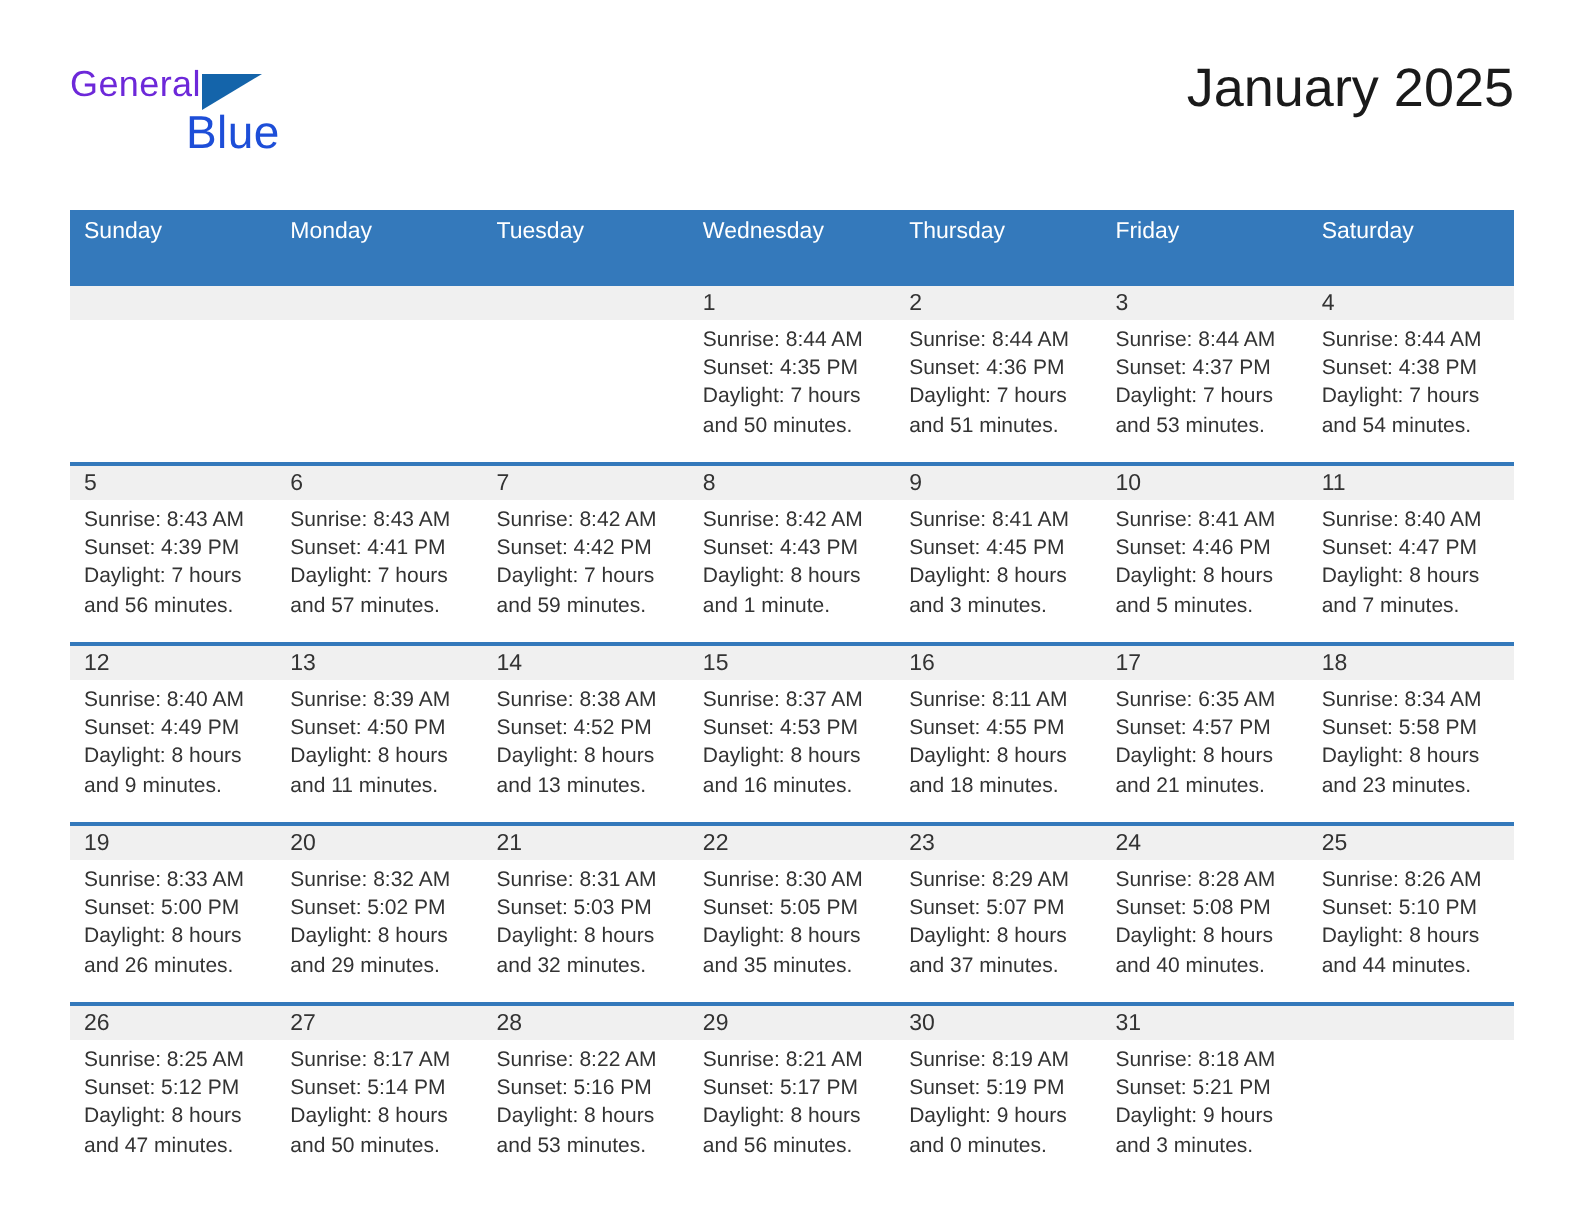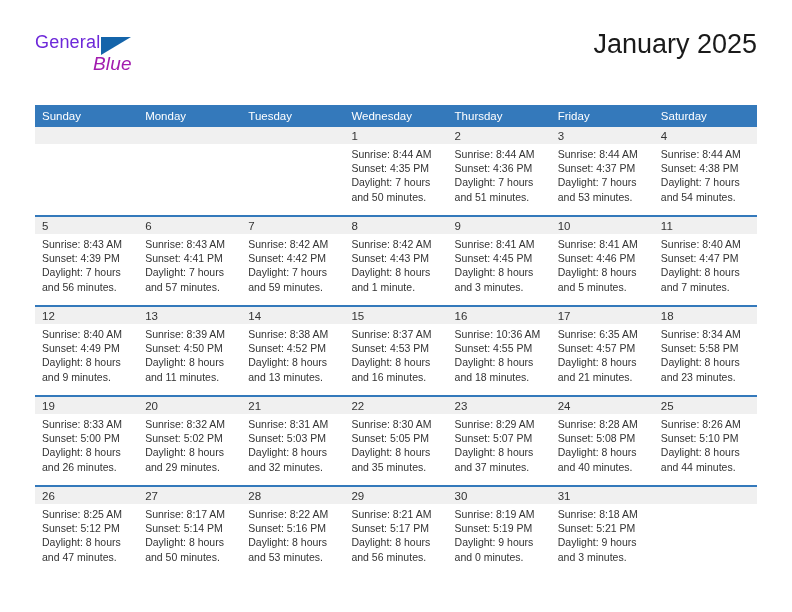--- a/index.html
+++ b/index.html
@@ -51,24 +51,23 @@
     top: 5px;
     width: 0;
     height: 0;
     border-left: 30px solid #1464aa;
     border-bottom: 18px solid transparent;
   }
   .brand-blue {
     position: absolute;
     left: 58px;
     top: 21px;
-    font-size: 19px;
-    color: #a21caf;
+    font-size: 23px;
+    color: #1d4ed8;
     letter-spacing: 0.2px;
-    font-style: italic;
   }
 
   .titles {
     position: absolute;
     right: 0;
     top: 1px;
     text-align: left;
   }
   .cal-title {
     font-size: 27px;
@@ -91,21 +90,21 @@
     width: 722px;
     border-collapse: collapse;
     table-layout: fixed;
   }
   .calendar th {
     background: #3479bb;
     color: #ffffff;
     font-size: 11.5px;
     font-weight: normal;
     text-align: left;
-    padding: 5px 0 5px 7px;
+    padding: 5px 0 21px 7px;
     height: 11px;
     border: none;
   }
   .calendar td {
     width: 103.14px;
     vertical-align: top;
     padding: 0;
     border: none;
     background: #ffffff;
   }
@@ -355,21 +354,21 @@
                 <div>Sunset: 4:53 PM</div>
                 <div>Daylight: 8 hours</div>
                 <div>and 16 minutes.</div>
               </div>
             </div>
           </td>
           <td>
             <div class="cell">
               <div class="daynum-band">16</div>
               <div class="cell-body">
-                <div>Sunrise: 10:36 AM</div>
+                <div>Sunrise: 8:11 AM</div>
                 <div>Sunset: 4:55 PM</div>
                 <div>Daylight: 8 hours</div>
                 <div>and 18 minutes.</div>
               </div>
             </div>
           </td>
           <td>
             <div class="cell">
               <div class="daynum-band">17</div>
               <div class="cell-body">

